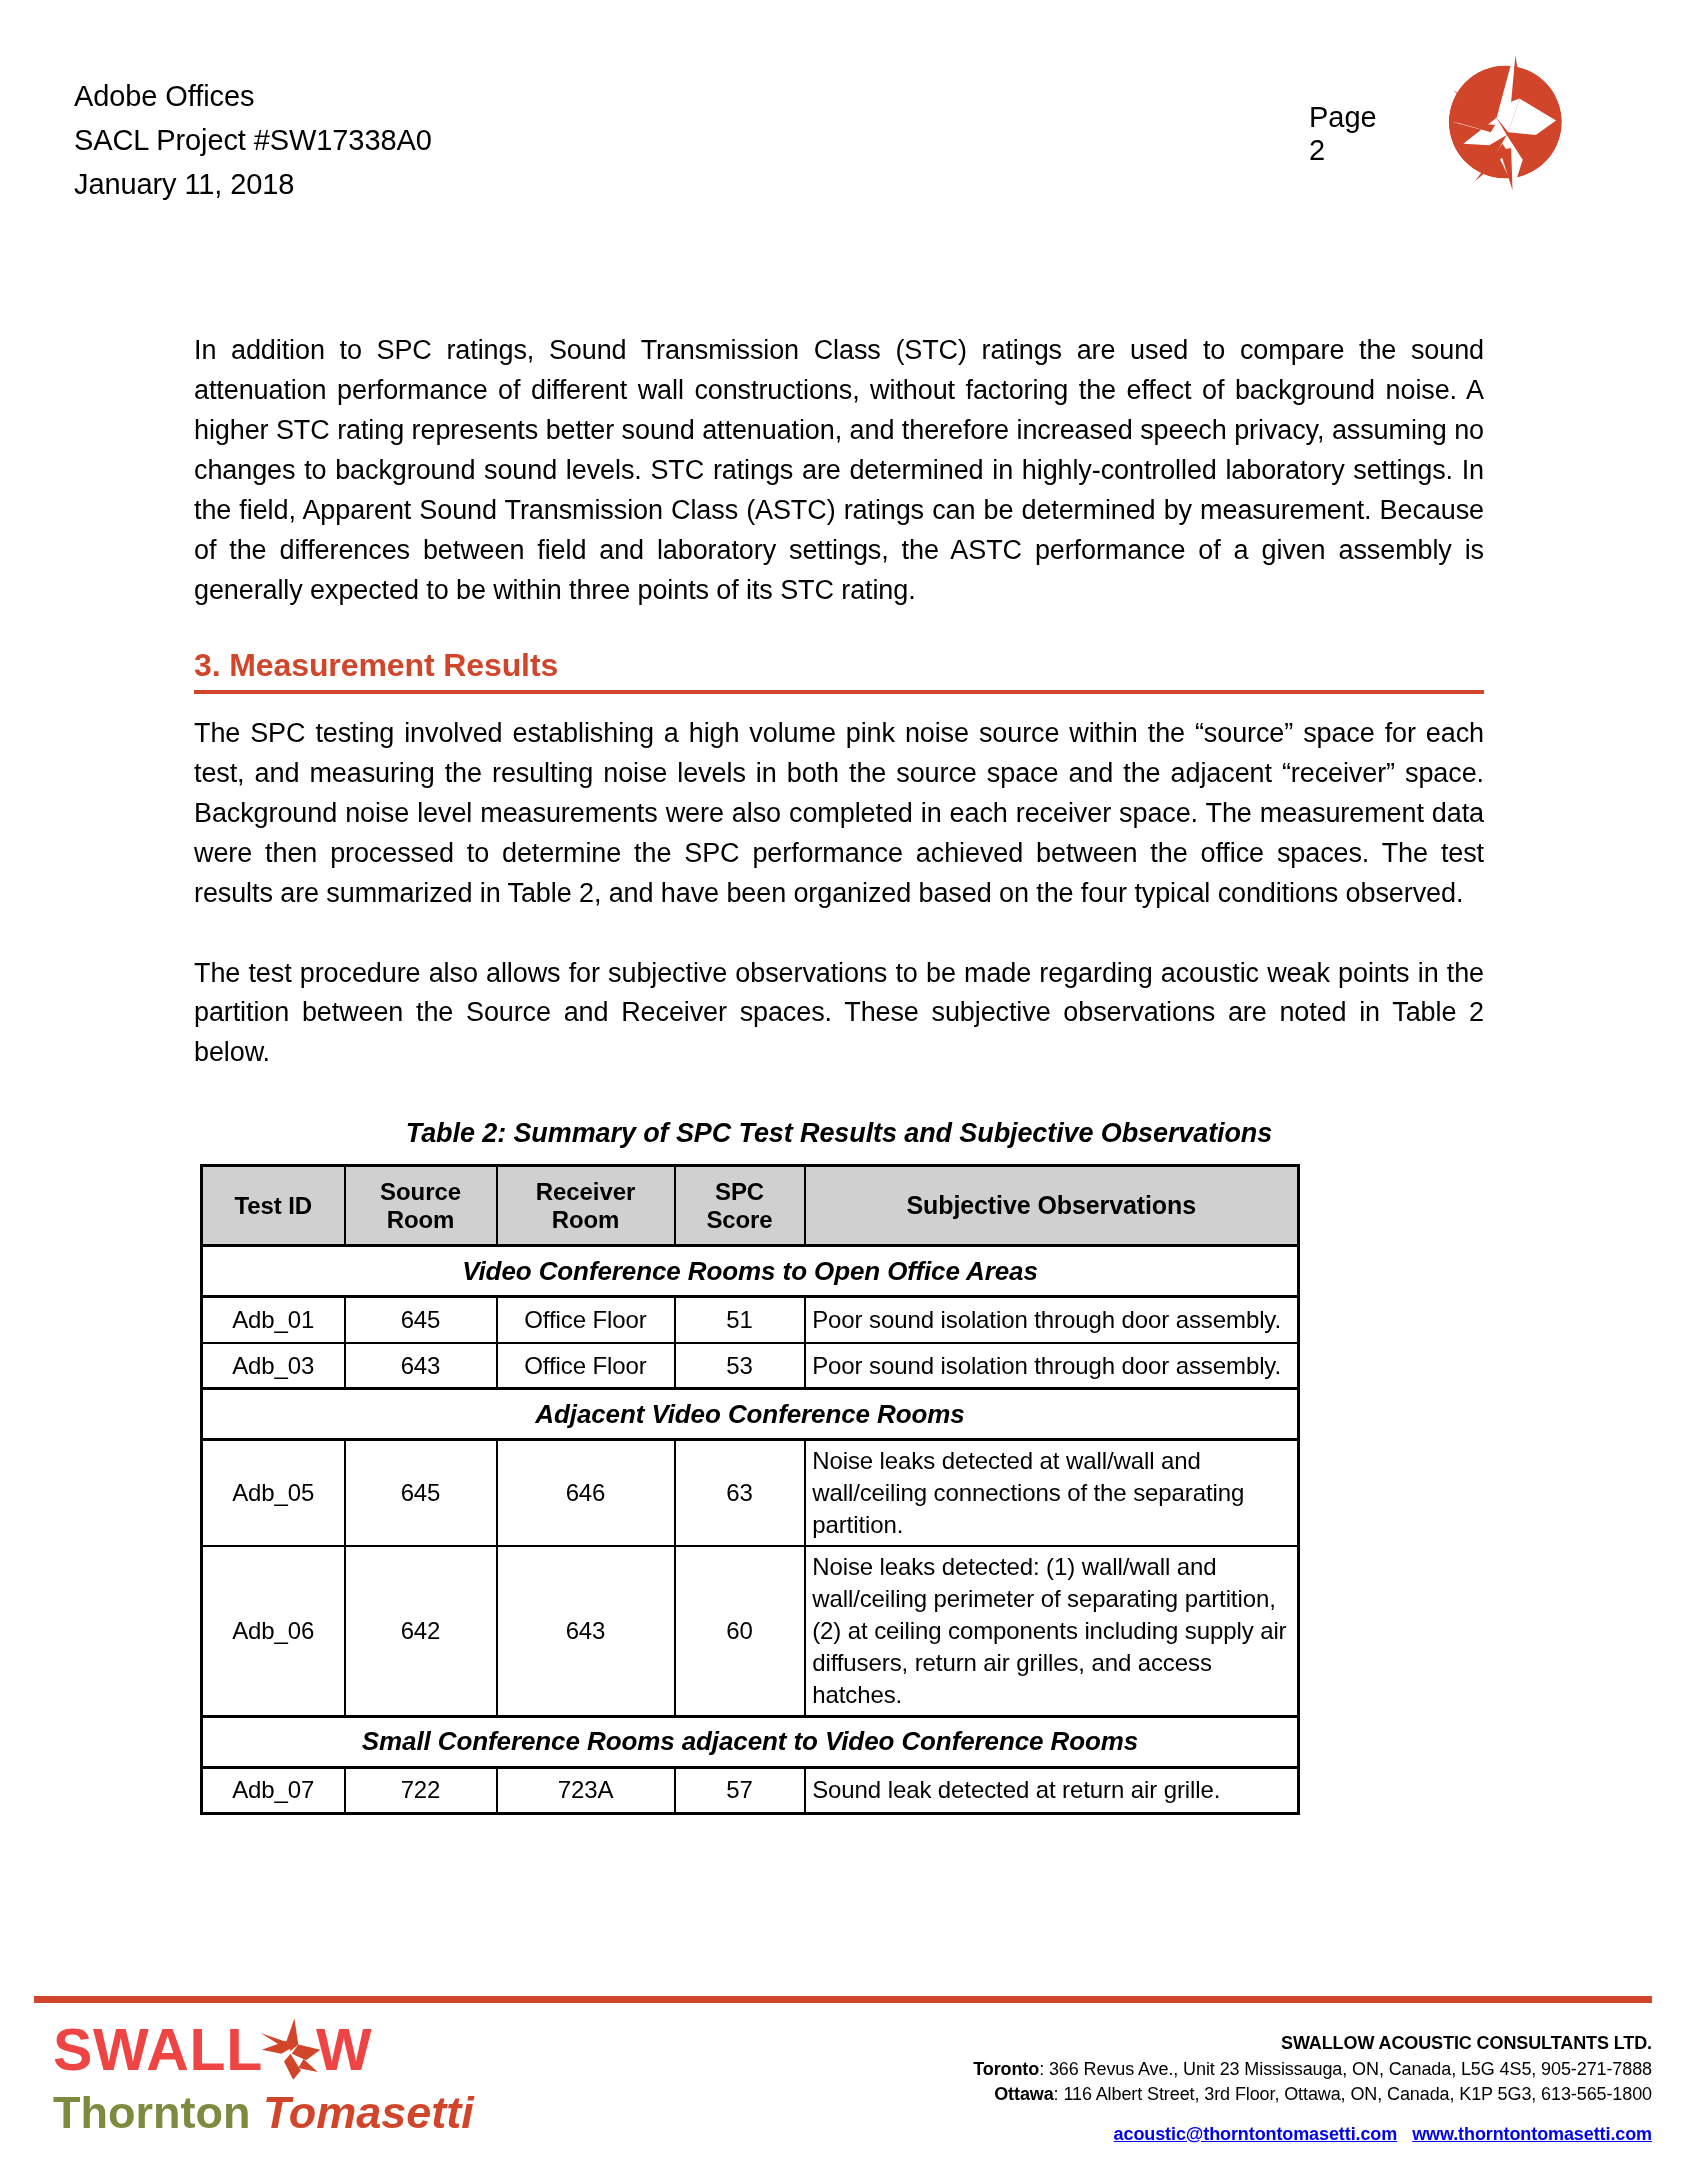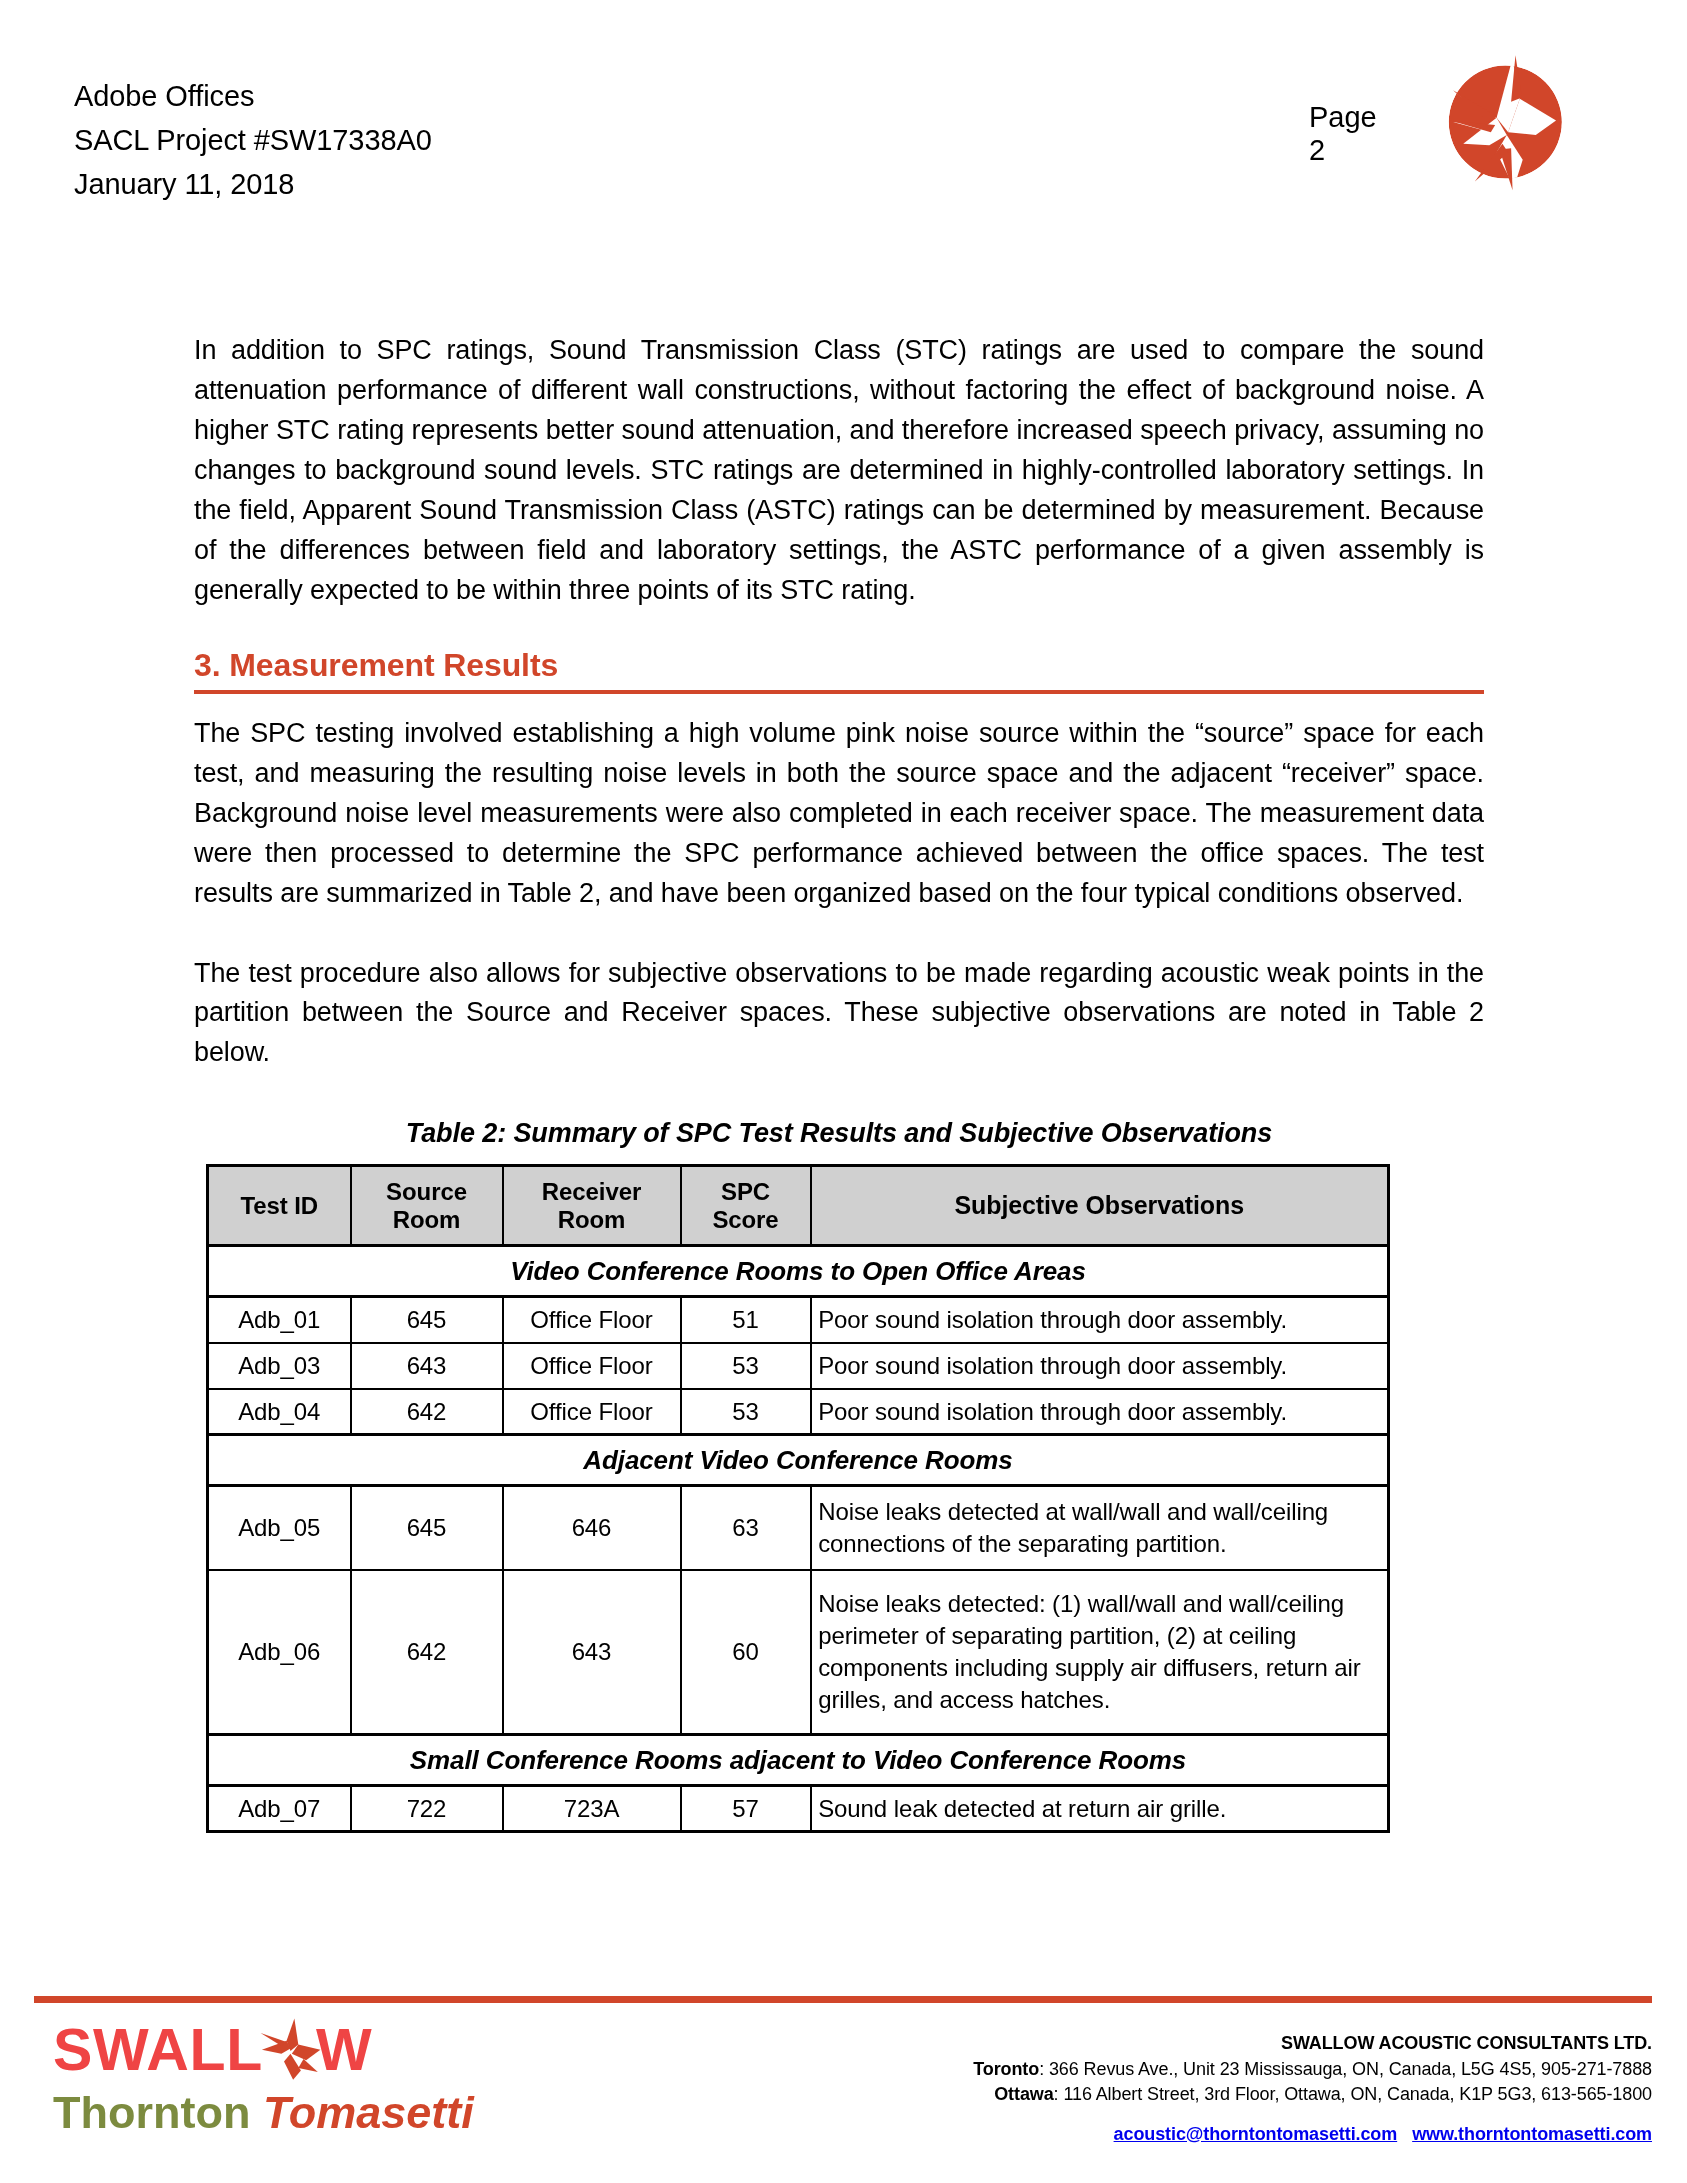--- a/index.html
+++ b/index.html
@@ -88,22 +88,22 @@
     margin: 45px 0 15px 0;
     text-align: center;
     font-size: 27px;
     font-weight: bold;
     font-style: italic;
     letter-spacing: -0.1px;
   }
 
   table.results {
     border-collapse: collapse;
-    width: 1184px;
-    margin-left: 12px;
+    width: 1100px;
+    margin-left: 6px;
     table-layout: fixed;
     border: 3.4px solid #000;
   }
   table.results col.c0 { width: 143px; }
   table.results col.c1 { width: 152px; }
   table.results col.c2 { width: 178px; }
   table.results col.c3 { width: 130px; }
   table.results col.c4 { width: auto; }
 
   table.results th,
@@ -313,27 +313,20 @@
         <td class="cell-spc">51</td>
         <td class="cell-obs">Poor sound isolation through door assembly.</td>
       </tr>
       <tr class="data-row">
         <td class="cell-id">Adb_03</td>
         <td class="cell-src">643</td>
         <td class="cell-rcv">Office Floor</td>
         <td class="cell-spc">53</td>
         <td class="cell-obs">Poor sound isolation through door assembly.</td>
       </tr>
-      <tr class="data-row">
-        <td class="cell-id">Adb_04</td>
-        <td class="cell-src">642</td>
-        <td class="cell-rcv">Office Floor</td>
-        <td class="cell-spc">53</td>
-        <td class="cell-obs">Poor sound isolation through door assembly.</td>
-      </tr>
 
       <tr class="section-row">
         <td colspan="5">Adjacent Video Conference Rooms</td>
       </tr>
       <tr class="data-row tall2">
         <td class="cell-id">Adb_05</td>
         <td class="cell-src">645</td>
         <td class="cell-rcv">646</td>
         <td class="cell-spc">63</td>
         <td class="cell-obs">Noise leaks detected at wall/wall and wall/ceiling connections of the separating partition.</td>

